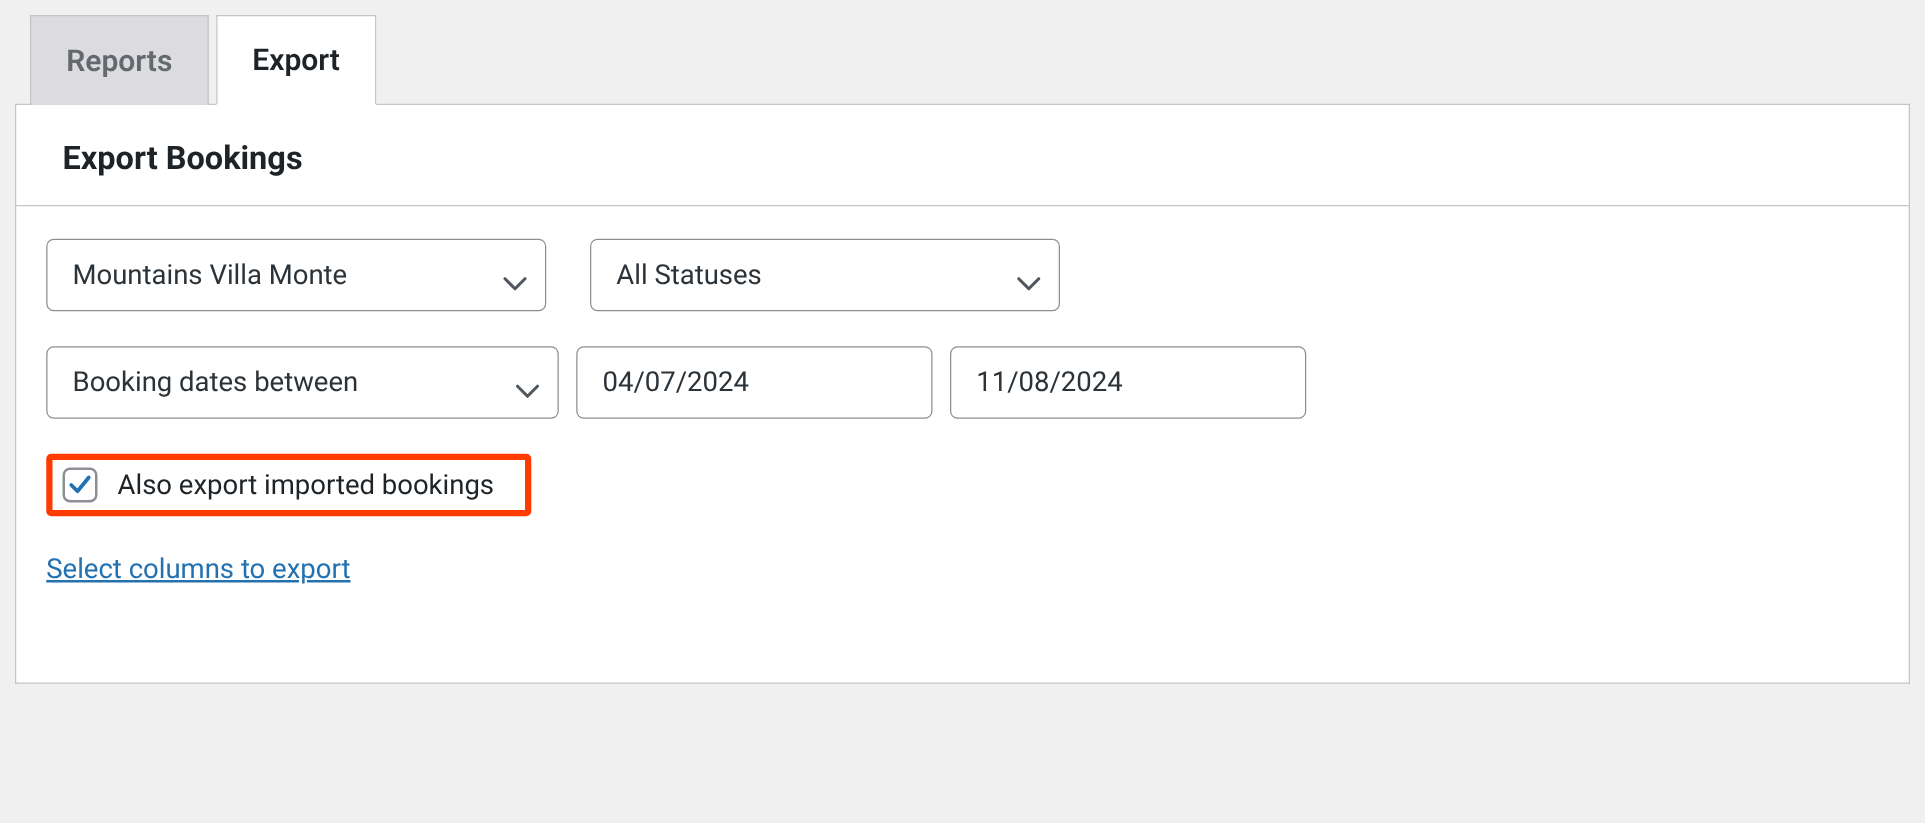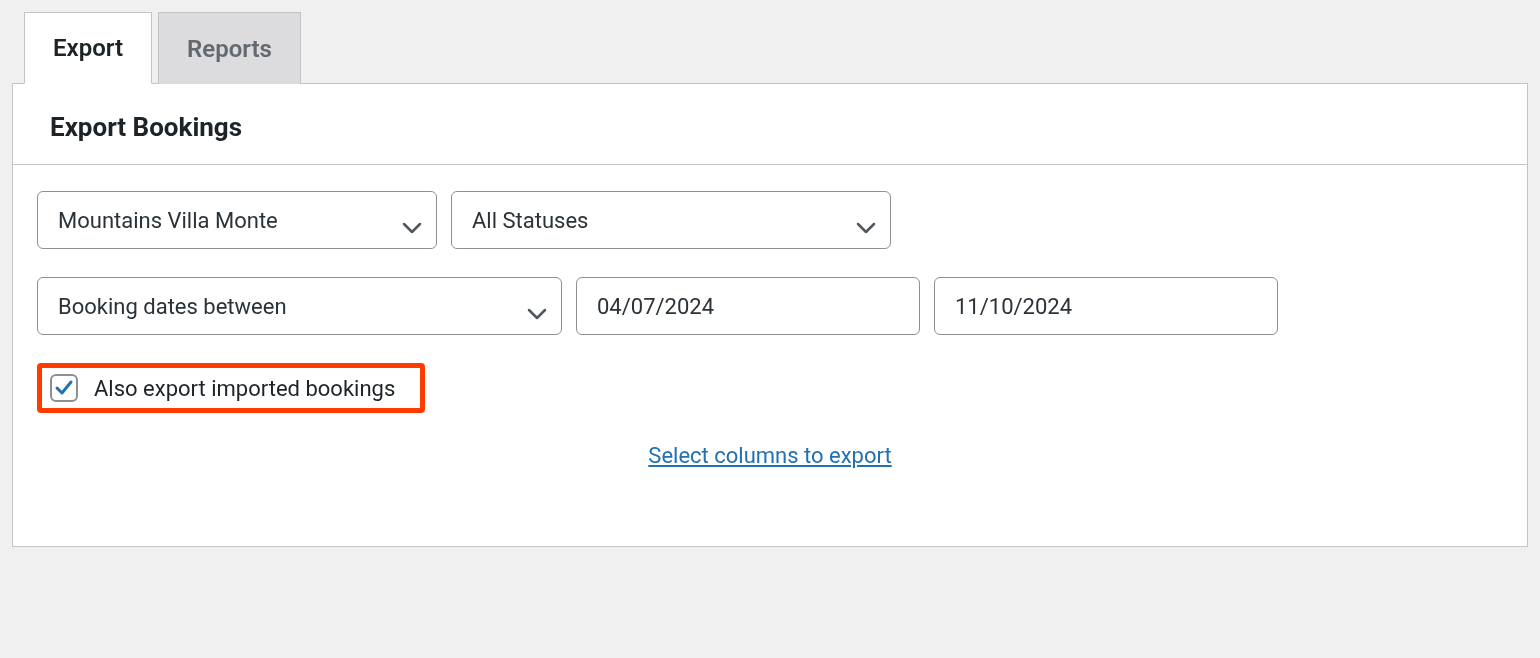--- a/index.html
+++ b/index.html
@@ -87,34 +87,34 @@
   .select .chevron {
     position: absolute;
     right: 14px;
     top: 50%;
     transform: translateY(-50%);
     width: 20px;
     height: 12px;
     pointer-events: none;
   }
   .select.w-400 { width: 400px; }
-  .select.w-430 { width: 525px; }
-  .select.w-440 { width: 440px; }
+  .select.w-430 { width: 410px; }
+  .select.w-440 { width: 376px; margin-left: 21px; }
   
   .date-input {
     height: 58px;
     border: 1px solid #8c8f94;
     border-radius: 6px;
     background: #fff;
     display: flex;
     align-items: center;
     padding: 0 20px;
     font-size: 22px;
     color: #2c3338;
-    width: 344px;
+    width: 285px;
     cursor: text;
   }
   
   .highlight-row {
     display: inline-flex;
     align-items: center;
     border: 5px solid #ff3b00;
     border-radius: 4px;
     padding: 6px 25px 6px 8px;
     margin-bottom: 30px;
@@ -135,21 +135,21 @@
   .checkbox svg {
     width: 20px;
     height: 20px;
     display: block;
   }
   .checkbox-label {
     font-size: 22px;
     color: #1d2327;
   }
   
-  .link-row { margin-bottom: 34px; text-align: center; }
+  .link-row { margin-bottom: 34px; }
   .link {
     color: #2271b1;
     font-size: 22px;
     text-decoration: underline;
     cursor: pointer;
   }
   
   .button {
     display: inline-flex;
     align-items: center;
@@ -162,22 +162,22 @@
     font-size: 22px;
     cursor: pointer;
   }
 </style>
 </head>
 <body>
 
 <div class="wrap">
 
   <div class="tabs">
+    <div class="tab">Reports</div>
     <div class="tab active">Export</div>
-    <div class="tab">Reports</div>
   </div>
 
   <div class="panel">
     <div class="panel-heading">Export Bookings</div>
     <div class="panel-body">
 
       <div class="row">
         <div class="select w-400">
           <span>Mountains Villa Monte</span>
           <span class="chevron">
@@ -202,21 +202,21 @@
           <span class="chevron">
             <svg viewBox="0 0 20 12" fill="none" stroke="#50575e" stroke-width="2.5" stroke-linecap="round" stroke-linejoin="round">
                 <polyline points="2,2 10,10 18,2"></polyline>
               </svg>
           </span>
         </div>
         <div class="date-input">
           <span>04/07/2024</span>
         </div>
         <div class="date-input">
-          <span>11/10/2024</span>
+          <span>11/08/2024</span>
         </div>
       </div>
 
       <div class="highlight-row">
         <div class="checkbox">
           <svg viewBox="0 0 20 20" fill="none" stroke="#2271b1" stroke-width="3" stroke-linecap="round" stroke-linejoin="round">
               <polyline points="3,10 8,15 17,4"></polyline>
             </svg>
         </div>
         <span class="checkbox-label">Also export imported bookings</span>

